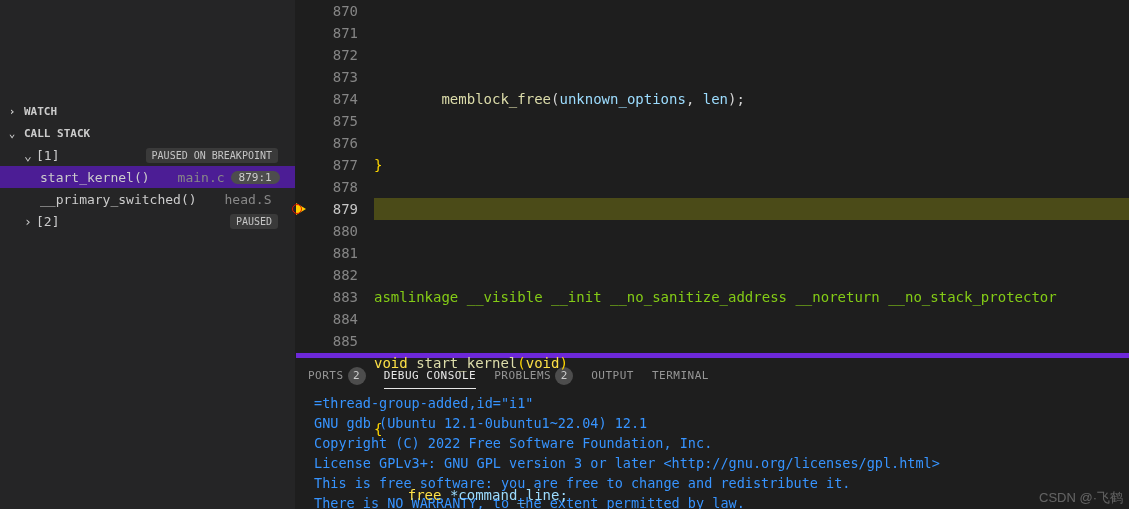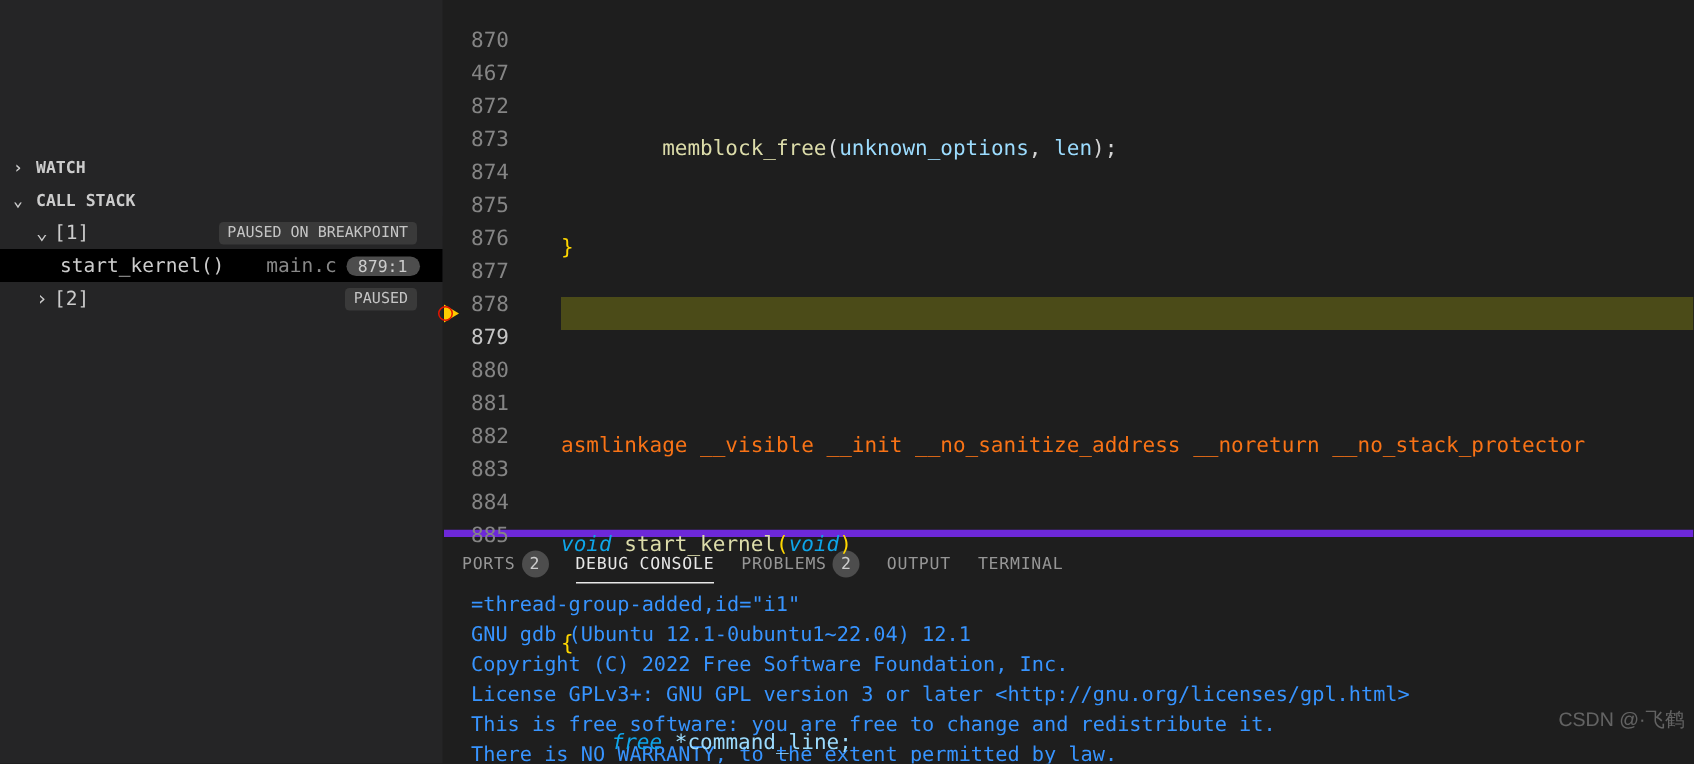--- a/index.html
+++ b/index.html
@@ -36,21 +36,21 @@
     .tree-row {
       height: 22px;
       display: flex;
       align-items: center;
       padding-left: 20px;
       font-size: 13px;
       cursor: pointer;
       position: relative;
     }
     .tree-row.indent2 { padding-left: 40px; }
-    .tree-row.selected { background: #000000; }
+    .tree-row.selected { background: #4c1d95; }
     .tree-row .twist { width: 16px; text-align: center; color: #cccccc; }
     .tree-row .label { flex: none; }
     .tree-row .filename { margin-left: 28px; color: #888; flex: none; }
     .pill {
       background: #4d4d4d;
       border-radius: 9px;
       padding: 0 8px;
       font-size: 11px;
       color: #ccc;
       margin-left: 6px;
@@ -70,27 +70,27 @@
       flex-direction: column;
     }
     .editor {
       display: flex;
       height: 353px;
       background: #1e1e1e;
       position: relative;
     }
     .gutter {
       width: 60px;
-      text-align: left;
+      text-align: right;
       padding-right: 16px;
       font-family: Consolas, "Menlo", monospace;
       color: #858585;
       font-size: 14px;
       line-height: 22px;
-      padding-top: 16px;
+      padding-top: 0;
     }
     .glyph-margin {
       width: 18px;
       position: relative;
     }
     .code {
       flex: 1;
       font-family: Consolas, "Menlo", monospace;
       font-size: 14px;
       line-height: 22px;
@@ -114,23 +114,23 @@
     }
     .bp-arrow::before {
       content:'';
       position: absolute;
       left:-14px; top:-5px;
       width:8px;height:8px;
       border:1px solid #e51400;
       border-radius:50%;
     }
     
-    .kw { color: #f97316; }
+    .kw { color: #84cc16; }
     .fn { color: #dcdcaa; }
-    .ty { color: #0ea5e9; font-style: italic; }
+    .ty { color: #fde047; }
     .id { color: #9cdcfe; }
     .pn { color: #d4d4d4; }
     .brc { color: #ffd700; }
     .panel {
       flex: 1;
       display: flex;
       flex-direction: column;
       border-top: 5px solid #6d28d9;
       background: #1e1e1e;
     }
@@ -152,21 +152,21 @@
       font-family: Consolas, "Menlo", monospace;
       font-size: 13.5px;
       line-height: 20px;
       color: #3794ff;
       overflow: hidden;
     }
     .panel-line { white-space: pre; }
     .watermark {
       position: fixed;
       right: 6px;
-      bottom: 20px;
+      bottom: 2px;
       color: rgba(230,230,230,0.35);
       font-size: 13px;
       font-family: sans-serif;
     }
   </style>
 </head>
 <body>
 
 <div class="sidebar">
   <div class="sidebar-top-spacer"></div>
@@ -186,36 +186,40 @@
     <span class="label">[1]</span>
     <span class="state-pill">PAUSED ON BREAKPOINT</span>
   </div>
 
   <div class="tree-row indent2 selected">
     <span class="label">start_kernel()</span>
     <span class="filename">main.c</span>
     <span class="pill">879:1</span>
   </div>
 
+  <div class="tree-row indent2">
+    <span class="label">__primary_switched()</span>
+    <span class="filename">head.S</span>
+  </div>
 
   <div class="tree-row">
     <span class="twist">›</span>
     <span class="label">[2]</span>
     <span class="state-pill">PAUSED</span>
   </div>
 </div>
 
 <div class="main">
   <div class="editor">
     <div class="glyph-margin">
       <div class="bp-arrow" style="top:203px;"></div>
     </div>
     <div class="gutter">
       <div>870</div>
-      <div>467</div>
+      <div>871</div>
       <div>872</div>
       <div>873</div>
       <div>874</div>
       <div>875</div>
       <div>876</div>
       <div>877</div>
       <div>878</div>
       <div style="color:#c6c6c6;">879</div>
       <div>880</div>
       <div>881</div>

